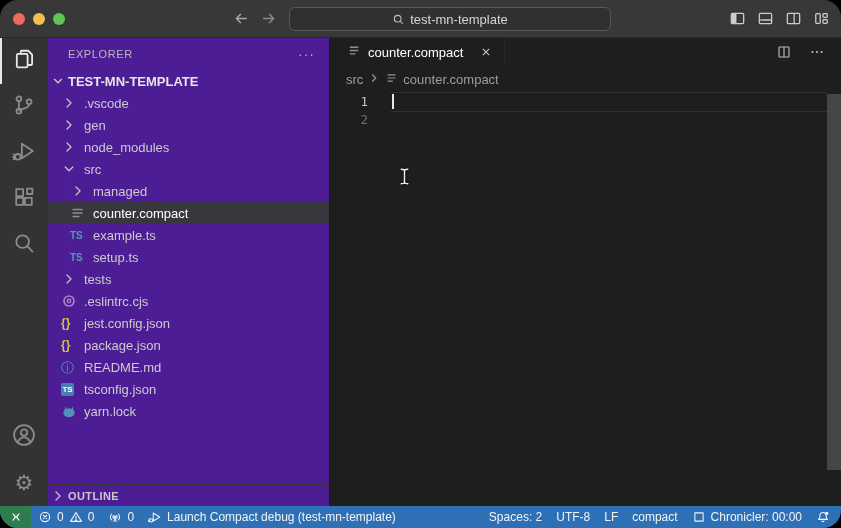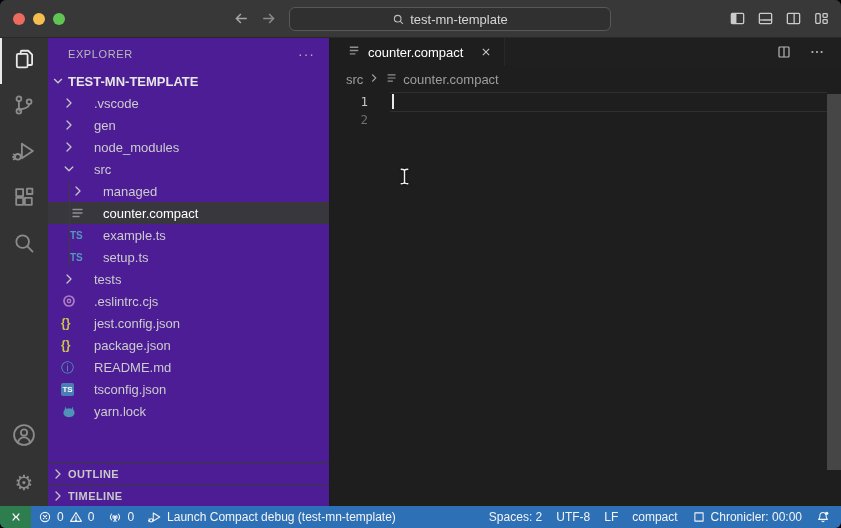--- a/index.html
+++ b/index.html
@@ -1,18 +1,18 @@
 <!DOCTYPE html>
 <html style="--status-bg: #2d70b6; --remote-bg: #2e7d4f; --sel-bg: #37373d; --ts-blue: #519aba; --json-yellow: #c9c94a;"><head>
 <meta charset="utf-8">
 <style>
   html,body{margin:0;padding:0;background:#000;}
   body{width:841px;height:528px;position:relative;overflow:hidden;
        font-family:"Liberation Sans",sans-serif;-webkit-font-smoothing:antialiased;}
-  .window{position:absolute;left:0;top:0;width:841px;height:528px;border-radius:6px;
+  .window{position:absolute;left:0;top:0;width:841px;height:528px;border-radius:18px;
           overflow:hidden;background:#1e1e1e;display:flex;flex-direction:column;}
 
   
   .titlebar{height:37px;flex:0 0 auto;background:#383838;border-bottom:1px solid #282828;position:relative;}
   .traffic{position:absolute;left:13px;top:0;height:100%;display:flex;align-items:center;gap:8px;}
   .light{width:12px;height:12px;border-radius:50%;}
   .nav-btn{position:absolute;top:8px;width:20px;height:20px;background:none;border:none;padding:0;
            display:flex;align-items:center;justify-content:center;}
   .nav-btn svg{width:17px;height:17px;}
   .searchbox{position:absolute;left:289px;top:7px;width:320px;height:22px;background:#303030;
@@ -34,21 +34,21 @@
   .ab-spacer{flex:1;}
 
   .sidebar{width:281px;flex:0 0 auto;background:#4c1d95;border-right:1px solid #1b1b1b;
            display:flex;flex-direction:column;color:#cccccc;min-height:0;}
   .sidebar-header{height:32px;flex:0 0 auto;display:flex;align-items:center;padding:0 14px 0 20px;
                   font-size:11px;letter-spacing:.6px;color:#bababa;}
   .sh-more{margin-left:auto;background:none;border:none;color:#b3b3b3;font-size:14px;padding:0;cursor:pointer;letter-spacing:1px;}
   .root-row{height:22px;flex:0 0 auto;display:flex;align-items:center;gap:2px;padding-left:2px;
             font-weight:bold;font-size:13px;color:#e6e6e6;cursor:pointer;}
   .tree{flex:0 0 auto;}
-  .tree-row{height:22px;display:flex;align-items:center;gap:17px;font-size:13px;color:#cccccc;
+  .tree-row{height:22px;display:flex;align-items:center;gap:7px;font-size:13px;color:#cccccc;
             cursor:pointer;position:relative;}
   .tree-row.selected{background:var(--sel-bg);color:#ffffff;}
   .tree-row .icon{width:16px;height:16px;flex:0 0 auto;display:inline-flex;align-items:center;justify-content:flex-start;}
   .tree-row.lvl1{padding-left:13px;}
   .tree-row.lvl2{padding-left:22px;}
   .tree-row.guide::before{content:"";position:absolute;left:21px;top:0;bottom:0;border-left:1px solid #3c3c3c;}
   .chev{color:#c5c5c5;display:inline-flex;}
   .chev svg{width:16px;height:16px;}
   .sb-spacer{flex:1;}
   .section-row{height:21px;flex:0 0 auto;border-top:1px solid #383839;display:flex;align-items:center;
@@ -337,28 +337,20 @@
       <div class="sb-spacer"></div>
       <div id="sidebar-sections">
           <div class="section-row">
             <span class="chev">
               <svg viewBox="0 0 16 16" fill="none" stroke="currentColor" stroke-width="1.3" stroke-linecap="round" stroke-linejoin="round">
                 <path d="m6 4 4 4-4 4"></path>
               </svg>
             </span>
             <span>OUTLINE</span>
           </div>
-          <div class="section-row">
-            <span class="chev">
-              <svg viewBox="0 0 16 16" fill="none" stroke="currentColor" stroke-width="1.3" stroke-linecap="round" stroke-linejoin="round">
-                <path d="m6 4 4 4-4 4"></path>
-              </svg>
-            </span>
-            <span>TIMELINE</span>
-          </div>
         </div>
     </div>
 
     <div class="editor">
       <div class="tabstrip">
         <div class="tab">
           <span class="icon">
             <svg viewBox="0 0 16 16" fill="none" stroke="#909090" stroke-width="1.4">
                 <path d="M3 4.5h9M3 8h9M3 11.5h6"></path>
               </svg>

